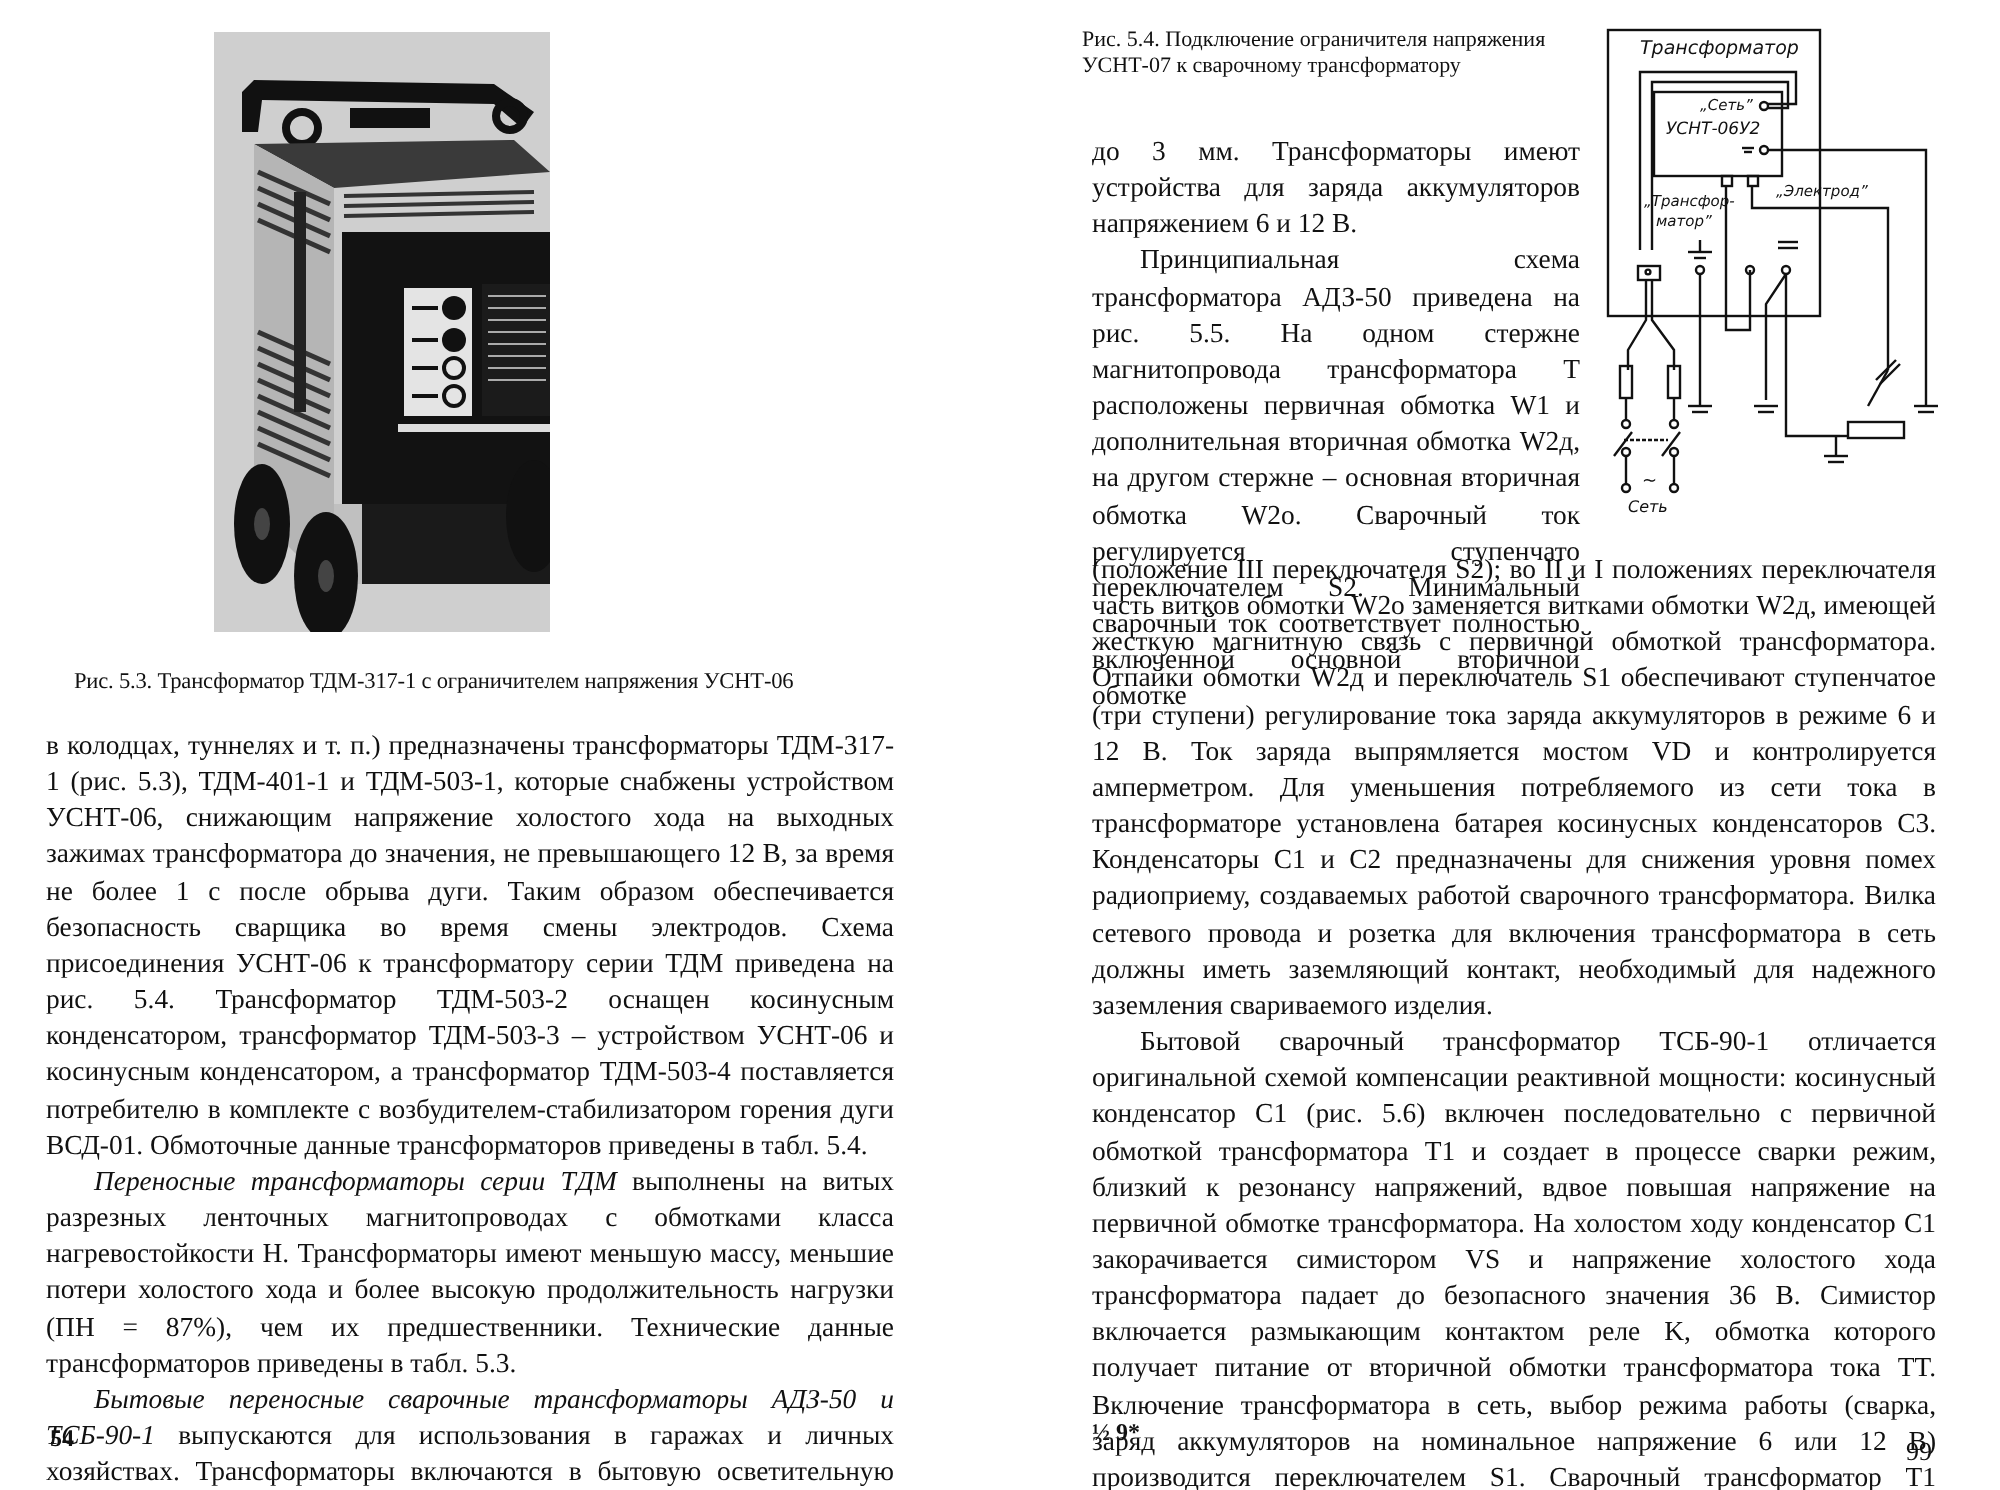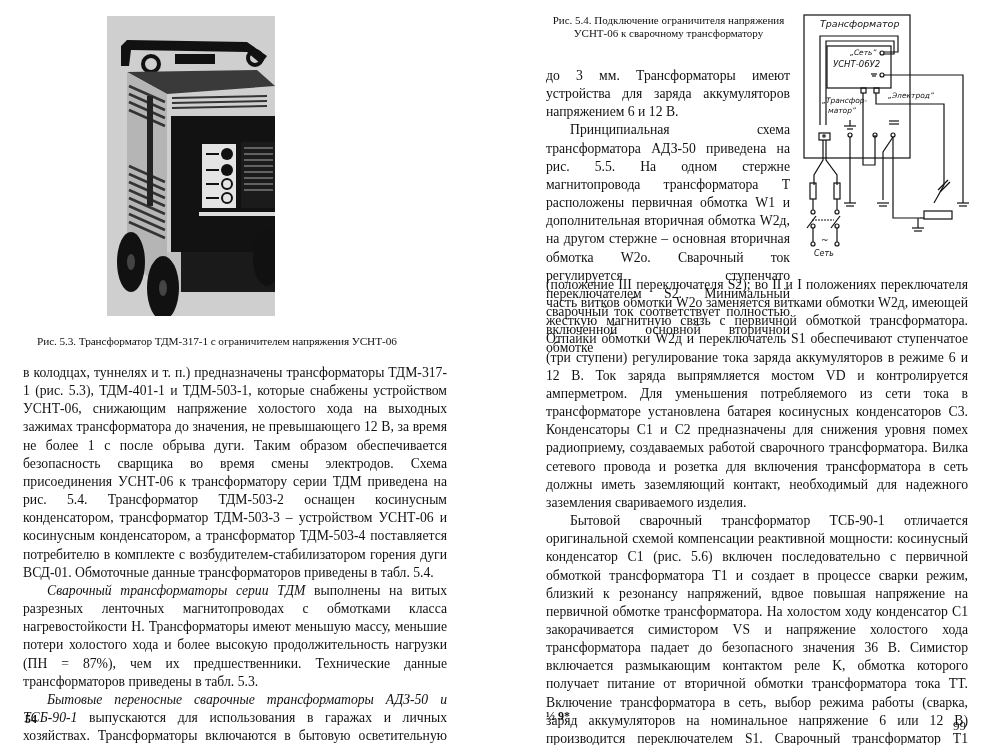--- a/index.html
+++ b/index.html
@@ -15,21 +15,21 @@
                       font-size: 11.3px; letter-spacing: -0.1px; }
   .text-block { position: absolute; font-size: 13.7px; line-height: 18.15px; text-align: justify; }
   .text-block p { margin: 0; }
   .indent { text-indent: 24px; }
   .left-text { left: 23px; top: 364px; width: 424px; }
   .pnum { position: absolute; font-size: 12px; font-weight: bold; }
   .pnum-left { left: 25px; top: 712px; }
   .pnum-right { left: 953px; top: 718px; font-weight: normal; font-size: 13px; }
   .signature { position: absolute; left: 546px; top: 709px; font-size: 12px; font-weight: bold; }
   .fig-caption-right { position: absolute; left: 541px; top: 14px; width: 255px;
-                       font-size: 11px; line-height: 13px; text-align: center; }
+                       font-size: 11px; line-height: 13px; text-align: left; }
   .right-top-text { left: 546px; top: 67px; width: 244px; font-family: Liberation Serif, serif; }
   .right-body-text { left: 546px; top: 276px; width: 422px; }
   .diagram { position: absolute; left: 790px; top: 0; width: 210px; height: 280px; }
   i { font-style: italic; }
 </style>
 </head>
 <body>
 
 <div class="page page-left">
   <div class="photo">
@@ -99,31 +99,31 @@
       <ellipse cx="24" cy="246" rx="4" ry="8" fill="#444"></ellipse>
       <ellipse cx="56" cy="272" rx="16" ry="32" fill="#111"></ellipse>
       <ellipse cx="56" cy="272" rx="4" ry="8" fill="#444"></ellipse>
       <ellipse cx="160" cy="242" rx="14" ry="28" fill="#111"></ellipse>
     </svg>
   </div>
   <div class="fig-caption-left">Рис. 5.3. Трансформатор ТДМ-317-1 с ограничителем напряжения УСНТ-06</div>
 
   <div class="text-block left-text">
     <p>в колодцах, туннелях и т. п.) предназначены трансформаторы ТДМ-317-1 (рис. 5.3), ТДМ-401-1 и ТДМ-503-1, которые снабжены устройством УСНТ-06, снижающим напряжение холостого хода на выходных зажимах трансформатора до значения, не превышающего 12 В, за время не более 1 с после обрыва дуги. Таким образом обеспечивается безопасность сварщика во время смены электродов. Схема присоединения УСНТ-06 к трансформатору серии ТДМ приведена на рис. 5.4. Трансформатор ТДМ-503-2 оснащен косинусным конденсатором, трансформатор ТДМ-503-3 – устройством УСНТ-06 и косинусным конденсатором, а трансформатор ТДМ-503-4 поставляется потребителю в комплекте с возбудителем-стабилизатором горения дуги ВСД-01. Обмоточные данные трансформаторов приведены в табл. 5.4.</p>
-    <p class="indent"><i>Сварочный трансформаторы серии ТДМ</i><span> выполнены на витых разрезных ленточных магнитопроводах с обмотками класса нагревостойкости Н. Трансформаторы имеют меньшую массу, меньшие потери холостого хода и более высокую продолжительность нагрузки (ПН = 87%), чем их предшественники. Технические данные трансформаторов приведены в табл. 5.3.</span></p>
+    <p class="indent"><i>Переносные трансформаторы серии ТДМ</i><span> выполнены на витых разрезных ленточных магнитопроводах с обмотками класса нагревостойкости Н. Трансформаторы имеют меньшую массу, меньшие потери холостого хода и более высокую продолжительность нагрузки (ПН = 87%), чем их предшественники. Технические данные трансформаторов приведены в табл. 5.3.</span></p>
     <p class="indent"><i>Бытовые переносные сварочные трансформаторы АДЗ-50 и ТСБ-90-1</i><span> выпускаются для использования в гаражах и личных хозяйствах. Трансформаторы включаются в бытовую осветительную сеть напряжением 220 В и позволяют сваривать конструкции из сталей небольших толщин электродами марки ”Огонек”, АНО-21, ОЗС-6 и другими диаметром</span></p>
   </div>
   <div class="pnum pnum-left">54</div>
 </div>
 
 <div class="page page-right"></div>
 
 <div class="fig-caption-right">
   <div>Рис. 5.4. Подключение ограничителя напряжения</div>
-  <div>УСНТ-06 к сварочному трансформатору</div>
+  <div>УСНТ-07 к сварочному трансформатору</div>
 </div>
 
 <svg class="diagram" viewBox="0 0 210 280">
   <g fill="none" stroke="#111" stroke-width="1.2">
     <rect x="14" y="15" width="106" height="143"></rect>
     <rect x="37" y="46" width="64" height="42"></rect>
 
     <polyline points="30,125 30,36 108,36 108,52 94,52"></polyline>
     <polyline points="36,125 36,41 104,41 104,54 94,54"></polyline>
     <circle cx="92" cy="53" r="2"></circle>

